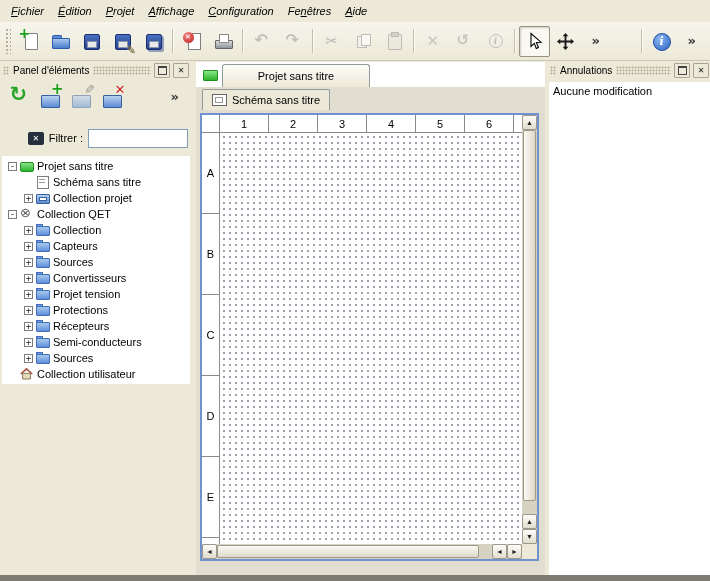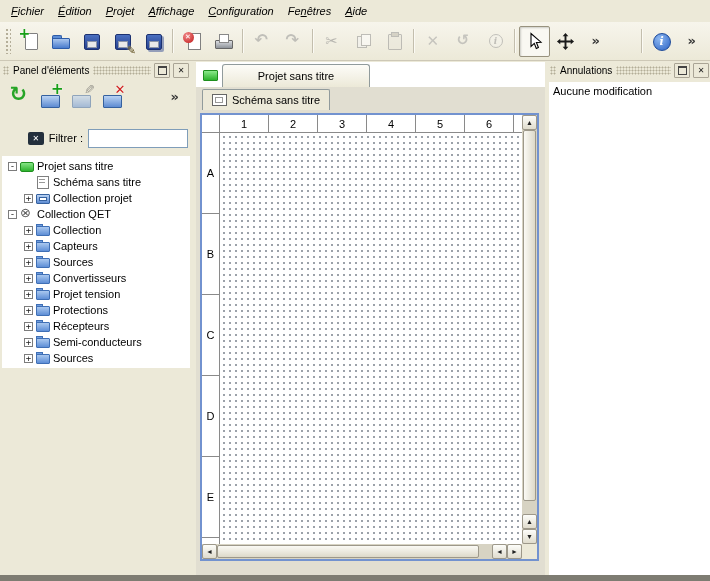--- a/index.html
+++ b/index.html
@@ -329,20 +329,29 @@
         <span class="exp">+</span>
         <span class="ti ti-folder"></span>
         <span>Semi-conducteurs</span>
       </div>
       <div class="tree-row">
         <span class="indent" style="width:16px"></span>
         <span class="exp">+</span>
         <span class="ti ti-folder"></span>
         <span>Sources</span>
       </div>
+      <div class="tree-row">
+        <span class="indent" style="width:0px"></span>
+        <span class="exp none"></span>
+        <span class="ti"><svg width="13" height="12" viewBox="0 0 13 12">
+            <path d="M2.6 5.4 H10.4 V11 H2.6 Z" fill="#e7dcbe" stroke="#8a7a55"></path>
+            <path d="M0.8 6 L6.5 0.8 L12.2 6" fill="none" stroke="#a8543c" stroke-width="1.6"></path>
+          </svg></span>
+        <span>Collection utilisateur</span>
+      </div>
     </div>
 </div>
 
 <div class="center">
   <div class="proj-tabbar">
     <span class="proj-winicon"></span>
     <div class="proj-tab">
       <span>Projet sans titre</span>
     </div>
   </div>

